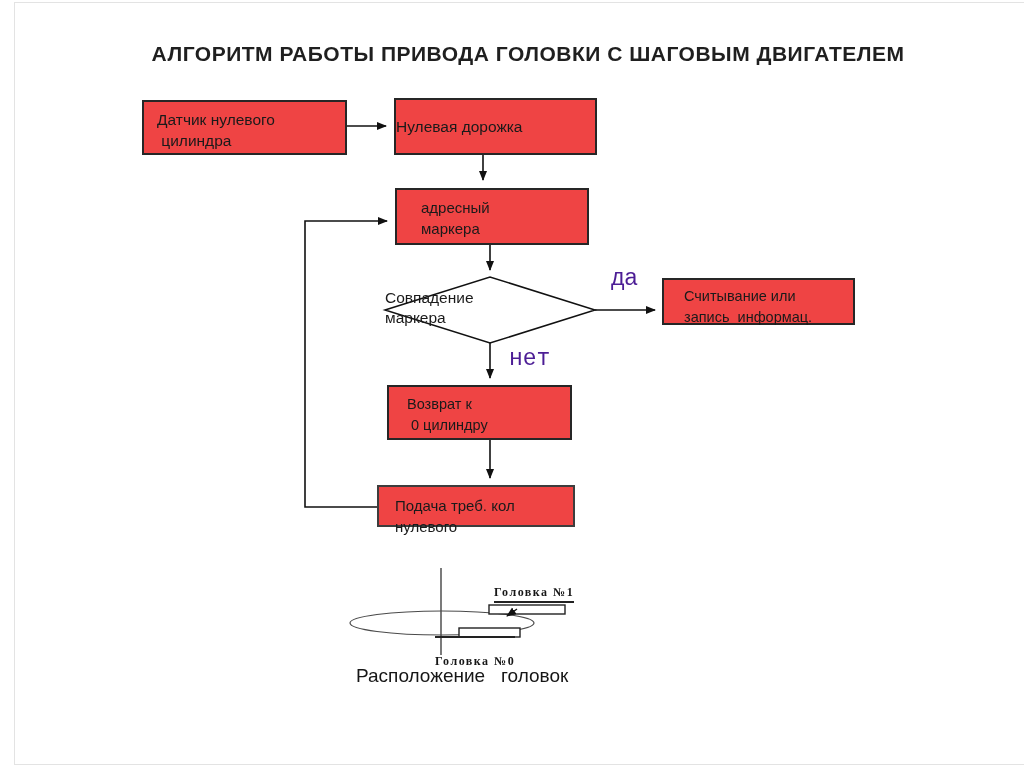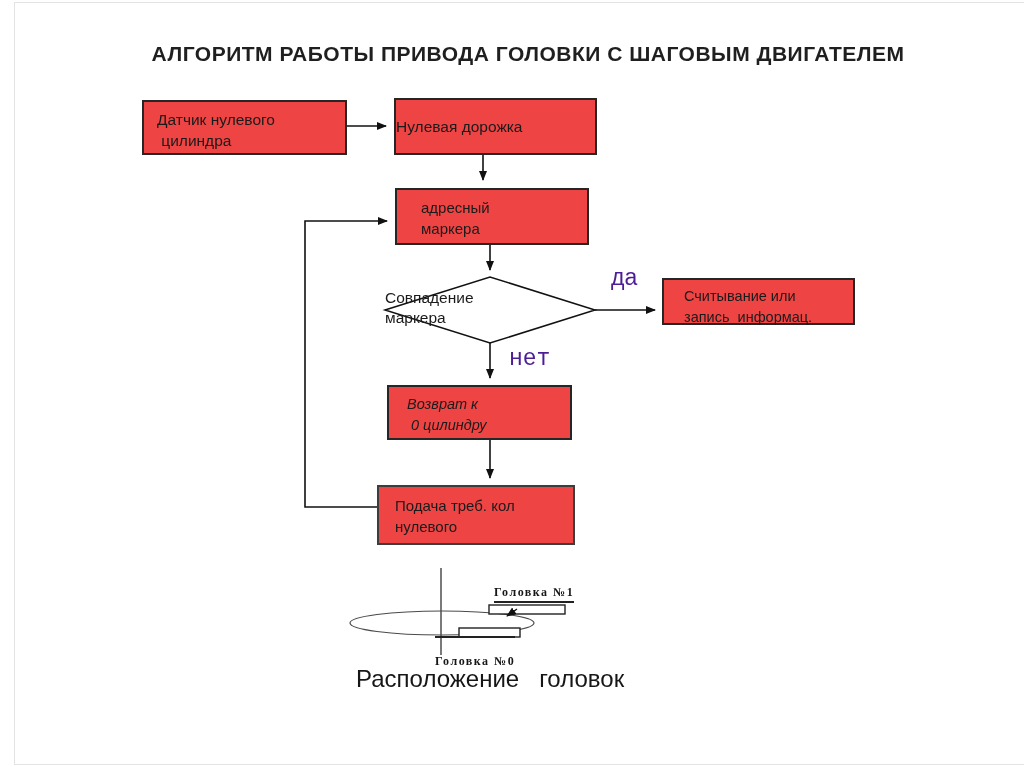--- a/index.html
+++ b/index.html
@@ -51,22 +51,22 @@
     background: #ef4444;
     font-size: 15px;
     line-height: 21px;
   }
   .fbox .line { display: block; }
 
   #box-sensor      { left: 130px; top: 100px; width: 205px; height: 55px; padding: 7px 0 0 13px; font-size: 15.5px; }
   #box-zero-track  { left: 382px; top:  98px; width: 203px; height: 57px; display: flex; align-items: center; justify-content: flex-start; font-size: 15.5px; }
   #box-address     { left: 383px; top: 188px; width: 194px; height: 57px; padding: 7px 0 0 24px; }
   #box-read-write  { left: 650px; top: 278px; width: 193px; height: 47px; padding: 6px 0 0 20px; font-size: 14.5px; }
-  #box-return-zero { left: 375px; top: 385px; width: 185px; height: 55px; padding: 7px 0 0 18px; font-size: 14.5px; font-style: italic; }
-  #box-pulses      { left: 365px; top: 485px; width: 198px; height: 60px; padding: 8px 0 0 16px; border-color: #3d3d3d; }
+  #box-return-zero { left: 375px; top: 385px; width: 185px; height: 55px; padding: 7px 0 0 18px; font-size: 14.5px; }
+  #box-pulses      { left: 365px; top: 485px; width: 198px; height: 42px; padding: 8px 0 0 16px; border-color: #3d3d3d; }
 
   .diamond-text {
     position: absolute;
     left: 373px; top: 288px;
     width: 210px;
     text-align: left;
     font-size: 15.5px;
     line-height: 20px;
   }
 
@@ -85,21 +85,21 @@
     font-size: 12px;
     letter-spacing: 1.5px;
     color: #161616;
   }
   #head1-label { left: 482px; top: 585px; border-bottom: 2px solid #222; padding-bottom: 1px; }
   #head0-label { left: 423px; top: 636px; border-top: 2px solid #222; padding-top: 16px; }
 
   .caption {
     position: absolute;
     left: 344px; top: 665px;
-    font-size: 24px;
+    font-size: 19px;
     color: #161616;
   }
 </style>
 </head>
 <body>
 
 <div id="slide">
   <div class="frame"></div>
 
   <div class="title">АЛГОРИТМ РАБОТЫ ПРИВОДА ГОЛОВКИ С ШАГОВЫМ ДВИГАТЕЛЕМ</div>

